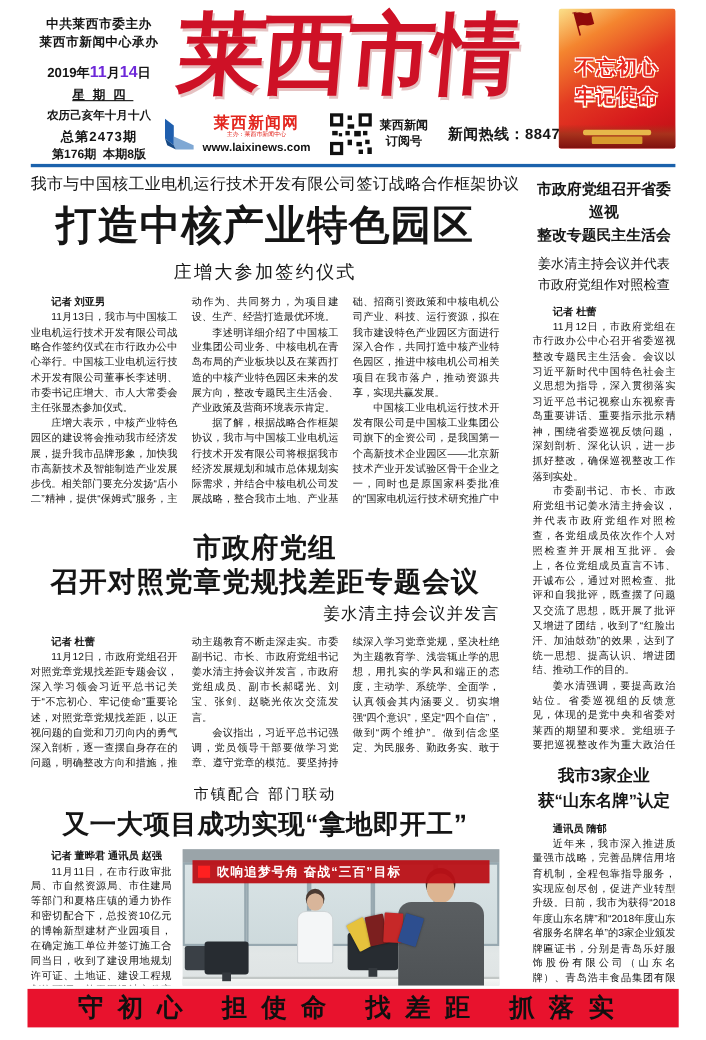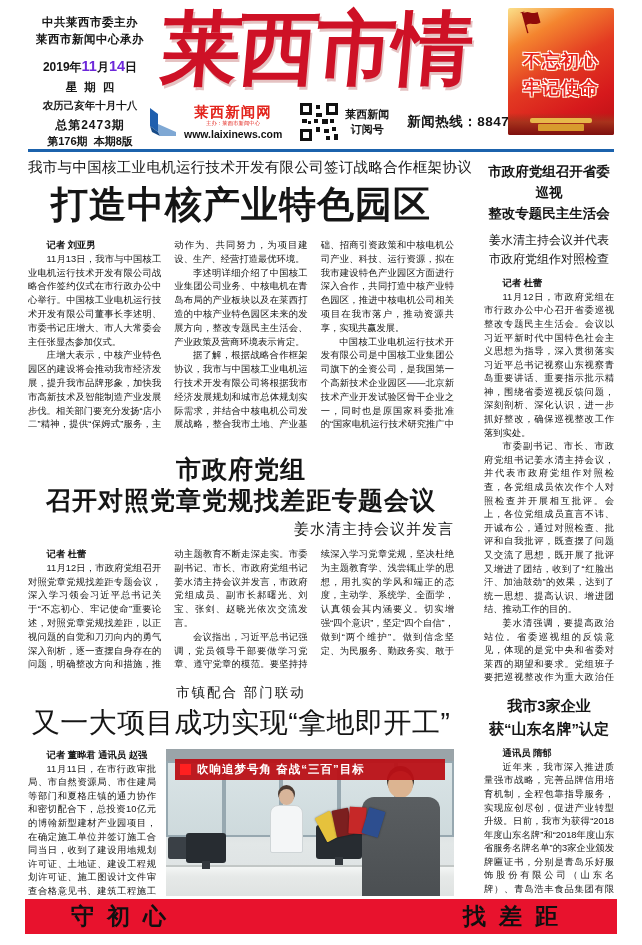--- a/index.html
+++ b/index.html
@@ -8,21 +8,21 @@
     position:relative; background:#ffffff; color:#151515;
     font-family:"Liberation Sans","DejaVu Sans",sans-serif;
     overflow:hidden;
   }
   
   .header { position:absolute; left:0; top:0; width:642px; height:155px; }
   .pub-info { position:absolute; left:30px; top:14px; width:120px; text-align:center; }
   .pub-line { font-size:11.5px; font-weight:bold; line-height:1.5; letter-spacing:.5px; }
   .date-line { margin-top:9px; font-size:12px; font-weight:bold; }
   .date-line .num { color:#6d28d9; font-size:14.5px; }
-  .weekday { font-size:11.5px; font-weight:bold; letter-spacing:7px; margin-top:4px; padding-left:7px; }
+  .weekday { font-size:11.5px; font-weight:bold; letter-spacing:7px; margin-top:4px; padding-left:7px;text-decoration:underline; }
   .lunar { font-size:10.5px; font-weight:bold; margin-top:4px; }
   .issue { font-size:12px; font-weight:bold; margin-top:4px; letter-spacing:1px; }
   .issue2 { font-size:11px; font-weight:bold; margin-top:0; }
   .masthead {
     position:absolute; left:148px; top:-2px; width:336px; height:100px;
     font-family:"DejaVu Serif","Liberation Serif",serif;
     font-size:80px; font-weight:bold; color:#ce1126; line-height:100px;
     text-align:center; letter-spacing:-3px; transform:skewX(-5deg);
     text-shadow:2px 3px 0 rgba(150,10,10,.25); white-space:nowrap;
   }
@@ -63,21 +63,21 @@
   }
   .body-a1 { height:206px; }
   .body-a2 { height:128px; }
   .cols3 p, .flowbody p { text-indent:2em; }
   .byline { font-weight:bold; text-indent:2em; }
   .a2 { margin-top:9px; }
   .a2-head { font-size:25px; font-weight:900; text-align:center; line-height:1.22; letter-spacing:1px; }
   .a2-sub { font-size:15px; text-align:right; margin-top:5px; letter-spacing:1px; }
   .a3 { margin-top:8px; }
   .a3-kicker { font-size:13.5px; text-align:center; letter-spacing:2px; }
-  .a3-head { font-size:28px; font-weight:400; text-align:center; margin-top:2px; letter-spacing:.5px; }
+  .a3-head { font-size:24px; font-weight:700; text-align:center; margin-top:2px; letter-spacing:.5px; }
   .a3-row { display:flex; gap:10px; margin-top:7px; }
   .a3-text { width:128px; flex:none; font-size:9.3px; line-height:13.8px; text-align:justify; height:172px; overflow:hidden; }
   
   .photo {
     position:relative; flex:1; height:172px; overflow:hidden;
     background:linear-gradient(180deg,#aeb7bb 0%,#c9d2d4 25%,#e2e7e7 55%,#d8dddf 100%);
   }
   .ph-ceiling { position:absolute; left:0; top:0; width:100%; height:12px; background:#9aa4a9; }
   .ph-glass { position:absolute; left:0; top:12px; width:100%; height:76px; display:flex; }
   .ph-pane { flex:1; border:2px solid #97a8b0; background:linear-gradient(180deg,rgba(222,232,234,.9),rgba(203,216,219,.85)); }
@@ -191,20 +191,21 @@
 
   <div class="header-rule"></div>
 </header>
 
 <main class="main">
   <div class="col-main">
 
     <article>
       <div class="a1-kicker">我市与中国核工业电机运行技术开发有限公司签订战略合作框架协议</div>
       <h1 class="a1-head">打造中核产业特色园区</h1>
+      <div class="a1-sub">庄增大参加签约仪式</div>
       <div class="cols3 body-a1">
         <p class="byline">记者 刘亚男</p>
         <p>11月13日，我市与中国核工业电机运行技术开发有限公司战略合作签约仪式在市行政办公中心举行。中国核工业电机运行技术开发有限公司董事长李述明、市委书记庄增大、市人大常委会主任张显杰参加仪式。</p>
         <p>庄增大表示，中核产业特色园区的建设将会推动我市经济发展，提升我市品牌形象，加快我市高新技术及智能制造产业发展步伐。相关部门要充分发扬“店小二”精神，提供“保姆式”服务，主动作为、共同努力，为项目建设、生产、经营打造最优环境。</p>
         <p>李述明详细介绍了中国核工业集团公司业务、中核电机在青岛布局的产业板块以及在莱西打造的中核产业特色园区未来的发展方向，整改专题民主生活会、产业政策及营商环境表示肯定。</p>
         <p>据了解，根据战略合作框架协议，我市与中国核工业电机运行技术开发有限公司将根据我市经济发展规划和城市总体规划实际需求，并结合中核电机公司发展战略，整合我市土地、产业基础、招商引资政策和中核电机公司产业、科技、运行资源，拟在我市建设特色产业园区方面进行深入合作，共同打造中核产业特色园区，推进中核电机公司相关项目在我市落户，推动资源共享，实现共赢发展。</p>
         <p>中国核工业电机运行技术开发有限公司是中国核工业集团公司旗下的全资公司，是我国第一个高新技术企业园区——北京新技术产业开发试验区骨干企业之一，同时也是原国家科委批准的“国家电机运行技术研究推广中心”。中核电机公司拥有多项产品技术及推广应用平台，不仅是产品供应商，同时是生产方案解决商。公司目前主要从事：电机的运行、保护、励磁、控制、节能、电力电子、微电子控制技术、仪器仪表、润滑设备、节能产品、质子智能机械臂等产品的研究、开发、生产、销售、技术推广及培训服务工作。目前，公司多项产品已在全国石油炼化、煤化工、新能源、钢铁、建材、供电、燃气、水利供水等行业的数百项国家重点工程中应用，性能良好、可靠性高，使用户获得显著的经济效益。</p>
       </div>
     </article>
 
@@ -297,14 +298,16 @@
       <div class="flowbody body-s2">
         <p class="byline">通讯员 隋郁</p>
         <p>近年来，我市深入推进质量强市战略，完善品牌信用培育机制，全程包靠指导服务，实现应创尽创，促进产业转型升级。日前，我市为获得“2018年度山东名牌”和“2018年度山东省服务名牌名单”的3家企业颁发牌匾证书，分别是青岛乐好服饰股份有限公司（山东名牌）、青岛浩丰食品集团有限公司（山东服务名牌）、青岛万林健康产业管理有限公司（山东服务名牌）。截至目前，我市有效期内的山东省名牌产品34个，山东省服务名牌4个。</p>
       </div>
     </article>
   </div>
 </main>
 
 <footer class="footer-banner">
   <span class="fb-item">守初心</span>
+  <span class="fb-item">担使命</span>
   <span class="fb-item">找差距</span>
+  <span class="fb-item">抓落实</span>
 </footer>
 
 </body></html>

